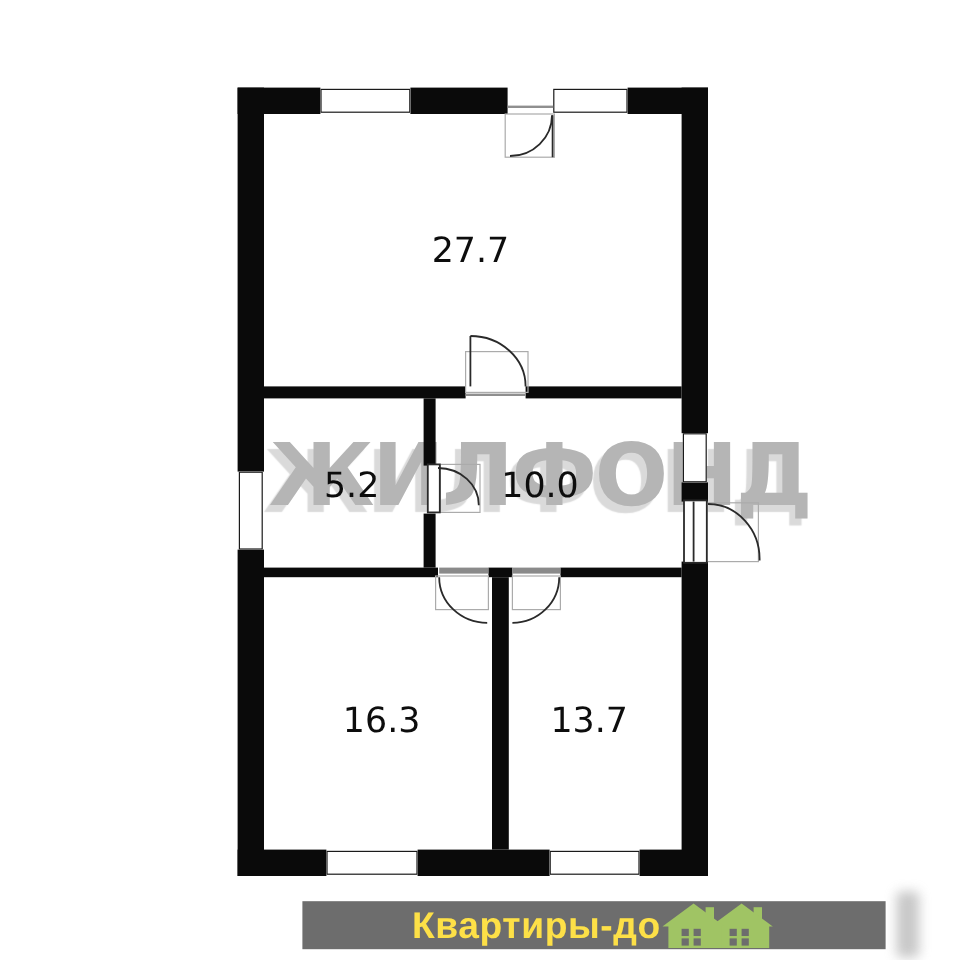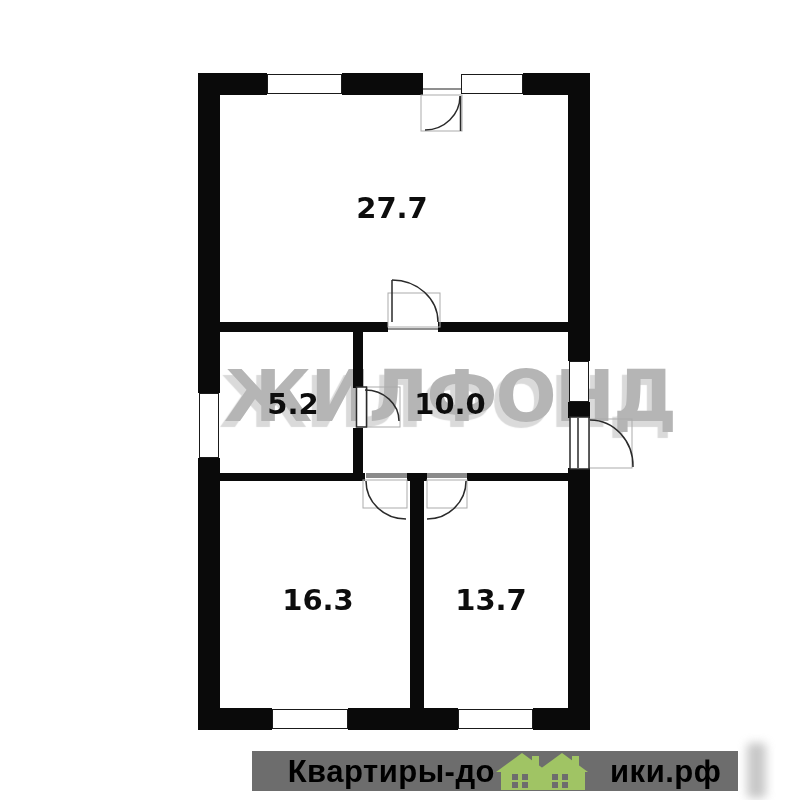--- a/index.html
+++ b/index.html
@@ -11,27 +11,27 @@
     text-shadow:-5px 6px 1px #dadada;z-index:1;line-height:1;}
   
   .wall{position:absolute;background:#0a0a0a;z-index:3;}
   
   .window{position:absolute;background:#ffffff;border:1px solid #1a1a1a;box-sizing:border-box;z-index:4;}
   
   .threshold{position:absolute;background:#8f8f8f;z-index:4;}
   
   .door-layer{position:absolute;left:0;top:0;width:800px;height:800px;z-index:5;}
   
-  .room-label{position:absolute;transform:translate(-50%,-50%);font-size:29px;font-weight:bold;
+  .room-label{position:absolute;transform:translate(-50%,-50%);font-size:29px;font-weight:normal;
     color:#0d0d0d;z-index:6;white-space:nowrap;letter-spacing:0px;}
   
   .site-bar{position:absolute;left:252px;top:751px;width:486px;height:40px;background:#6d6d6d;
     display:flex;align-items:center;justify-content:center;z-index:7;
     font-family:"Liberation Sans", sans-serif;}
-  .site-bar .txt{font-size:31px;font-weight:bold;color:#000000;letter-spacing:0.5px;line-height:1;margin-left:19px;}
+  .site-bar .txt{font-size:31px;font-weight:bold;color:#fde047;letter-spacing:0.5px;line-height:1;}
   .houses{display:block;margin:0 1px;}
   .shadow-artifact{position:absolute;left:747px;top:743px;width:19px;height:55px;background:#9b9b9b;
     opacity:0.55;filter:blur(5px);border-radius:4px;z-index:2;}
 </style>
 </head>
 <body>
 
 <div class="stage">
 
   <div class="brand-watermark">ЖИЛФОНД</div>
@@ -133,17 +133,16 @@
       <g>
         <rect x="5" y="19" width="44" height="19" fill="#a0c464"></rect>
         <rect x="36" y="4" width="7" height="10" fill="#a0c464"></rect>
         <polygon points="0,20 26,1 52,20" fill="#a0c464"></polygon>
         <rect x="16" y="22" width="6" height="6" fill="#6d6d6d"></rect>
         <rect x="26" y="22" width="6" height="6" fill="#6d6d6d"></rect>
         <rect x="16" y="30" width="6" height="6" fill="#6d6d6d"></rect>
         <rect x="26" y="30" width="6" height="6" fill="#6d6d6d"></rect>
       </g>
     </svg>
-    <span class="txt">ики.рф</span>
   </div>
   <div class="shadow-artifact"></div>
 
 </div>
 
 </body></html>

